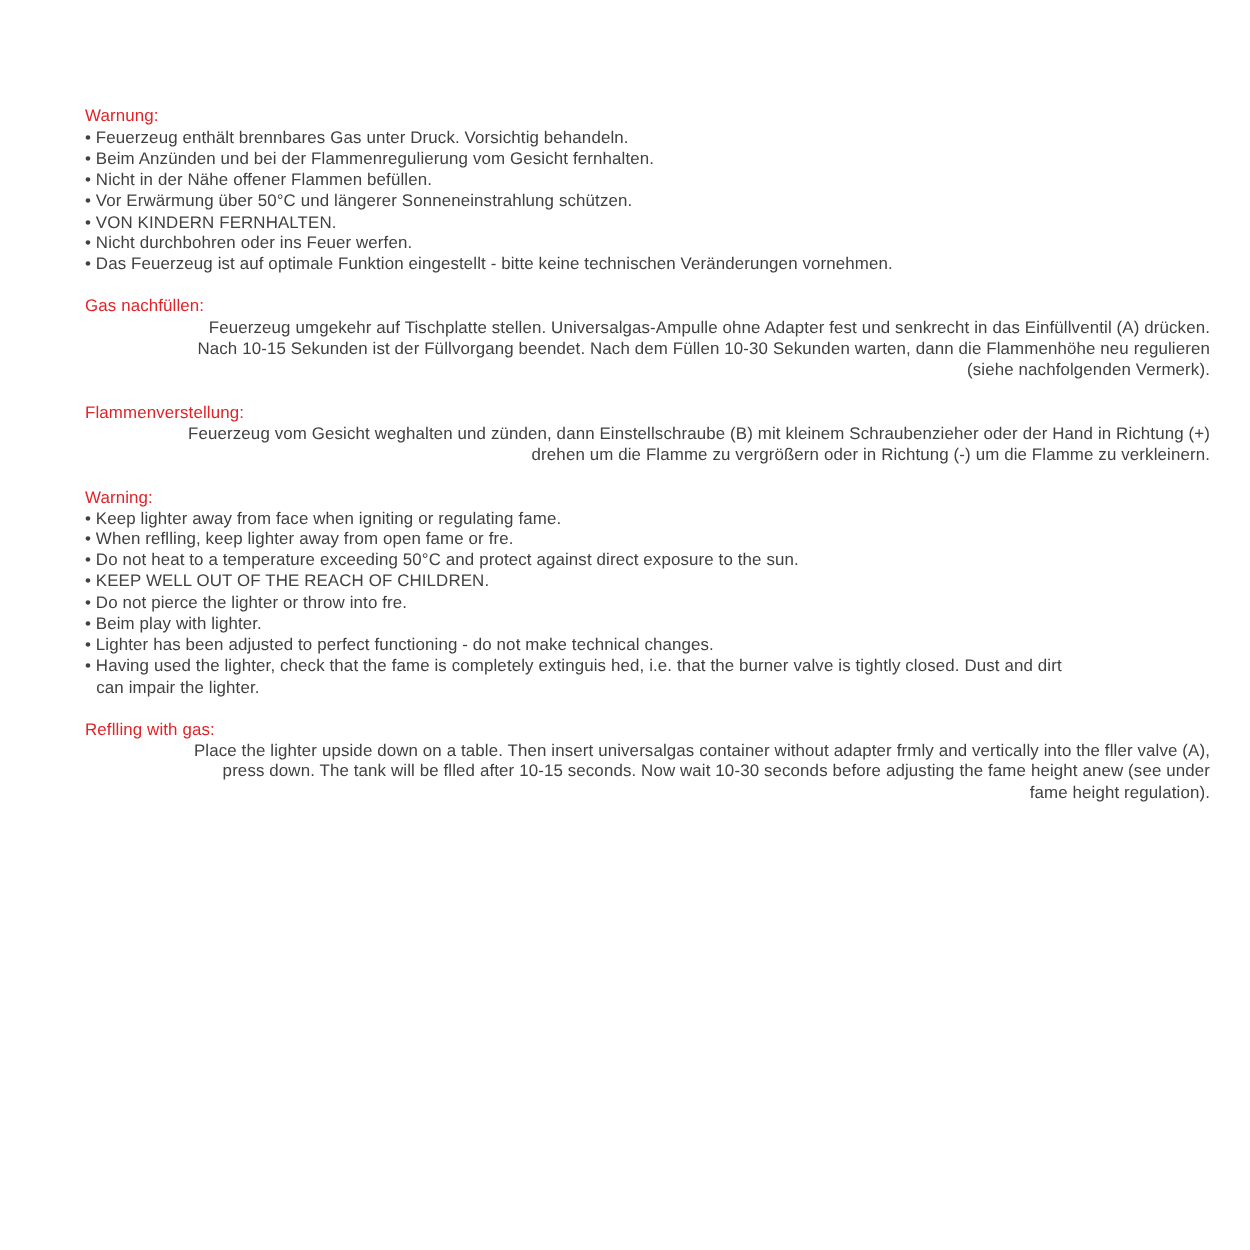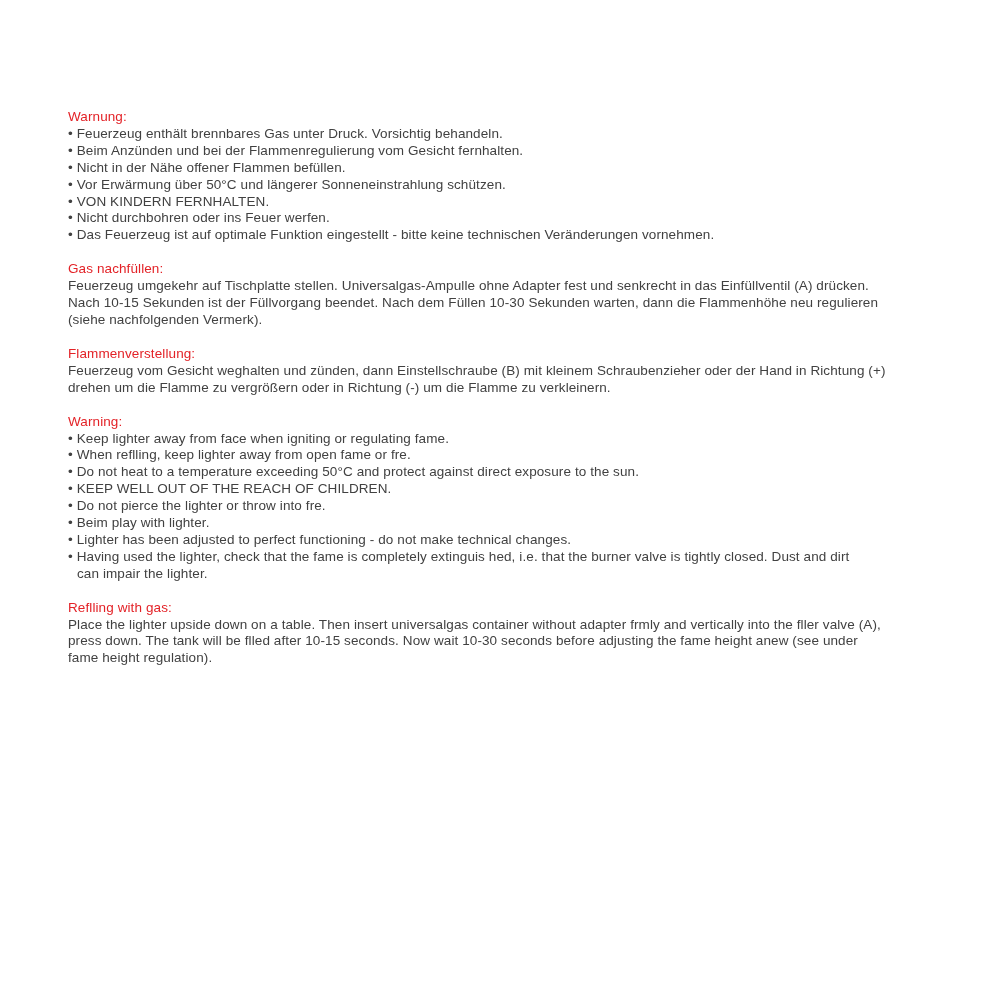--- a/index.html
+++ b/index.html
@@ -5,21 +5,21 @@
   html, body {
     margin: 0;
     padding: 0;
     width: 1000px;
     height: 1000px;
     background: #ffffff;
     overflow: hidden;
   }
   .sheet {
     position: absolute;
-    top: 109px;
+    top: 85px;
     left: 68px;
     width: 900px;
     font-family: "Liberation Sans", "DejaVu Sans", sans-serif;
     font-size: 13.5px;
     line-height: 16.9px;
     color: #414141;
     font-weight: 400;
     letter-spacing: 0.1px;
   }
   .sec {
@@ -33,20 +33,21 @@
     font-weight: 400;
     color: #e32227;
   }
   .line {
     white-space: pre;
     padding-left: 9px;
     text-indent: -9px;
   }
   .para {
     white-space: pre;
+    text-align: right;
   }
 </style>
 </head>
 <body>
 
 <div class="sheet">
 
   <div class="sec">
     <h2 class="hd">Warnung:</h2>
     <div>

